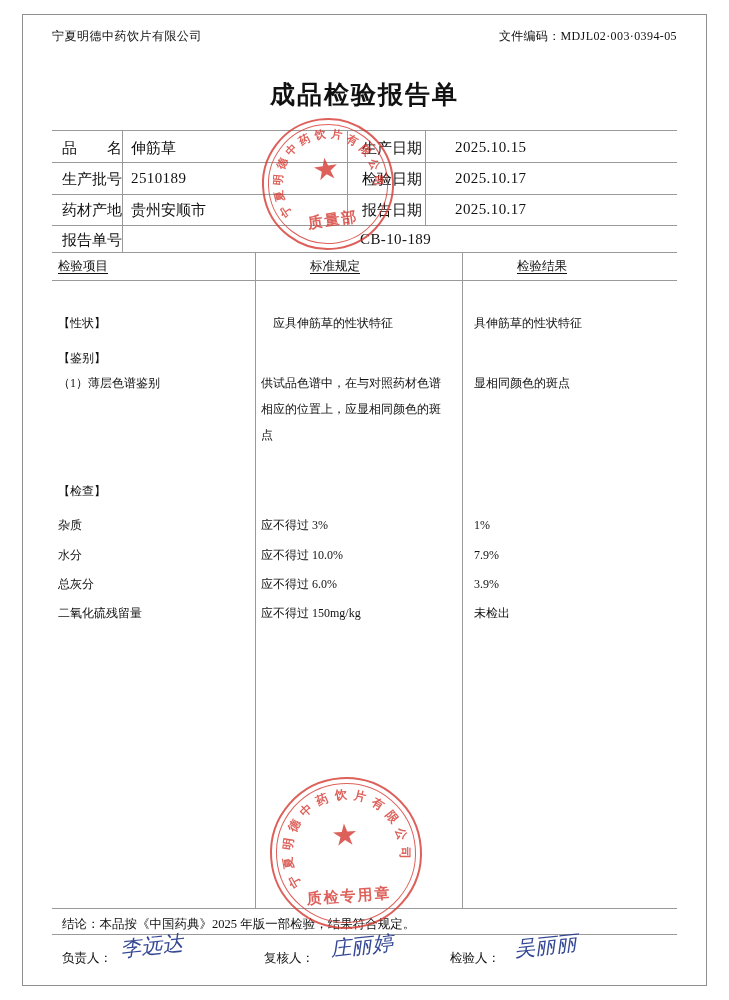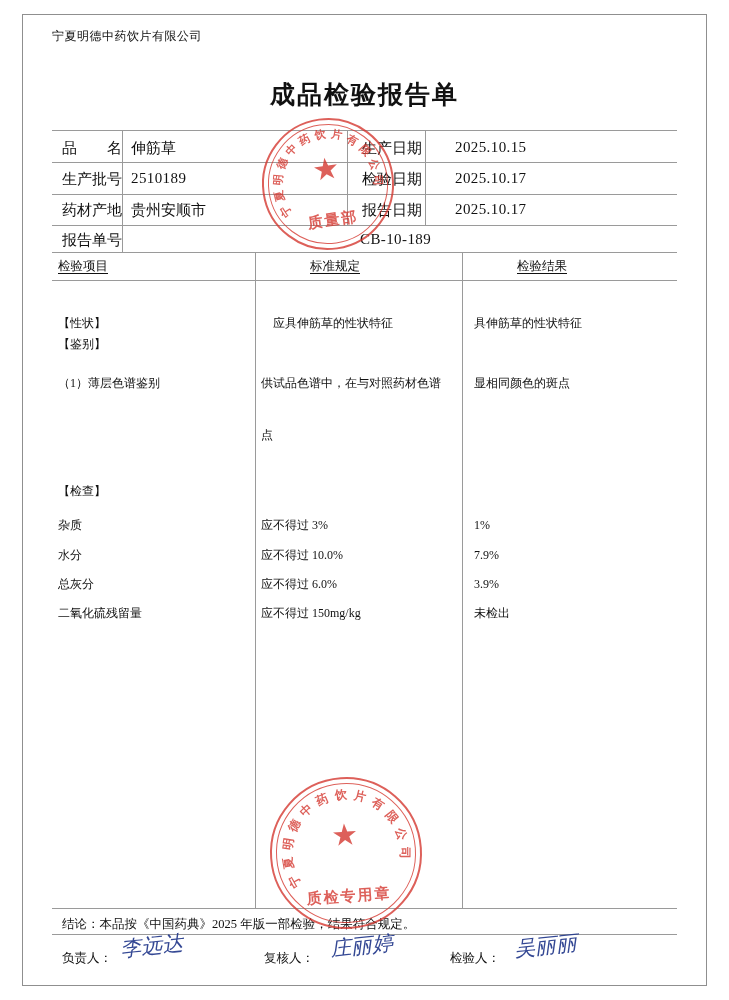--- a/index.html
+++ b/index.html
@@ -198,20 +198,21 @@
 </style>
 </head>
 <body>
 
 <div class="page">
 
   <div class="outer-frame"></div>
 
   <div class="doc-header">
     <span class="company">宁夏明德中药饮片有限公司</span>
+    <span class="docno"><span>文件编码：</span><span class="mono">MDJL02·003·0394-05</span></span>
   </div>
 
   <div class="title">成品检验报告单</div>
 
   <div class="row-line" style="top:130px;"></div>
   <div class="row-line" style="top:162px;"></div>
   <div class="row-line" style="top:194px;"></div>
   <div class="row-line" style="top:225px;"></div>
   <div class="row-line" style="top:252px;"></div>
   <div class="row-line" style="top:280px;"></div>
@@ -241,30 +242,31 @@
   <div class="cell val mono" style="left:455px; top:201px;">2025.10.17</div>
 
   <div class="cell lbl" style="left:62px; top:231px;">报告单号</div>
   <div class="cell val mono" style="left:360px; top:231px;">CB-10-189</div>
 
   <div class="cell col-head" style="left:58px; top:258px;">检验项目</div>
   <div class="cell col-head" style="left:310px; top:258px;">标准规定</div>
   <div class="cell col-head" style="left:517px; top:258px;">检验结果</div>
 
   <div class="body-text" style="left:58px; top:310px;">【性状】</div>
-  <div class="body-text" style="left:58px; top:331px;">【鉴别】</div>
+  <div class="body-text" style="left:58px; top:345px;">【鉴别】</div>
   <div class="body-text" style="left:58px; top:370px;">（1）薄层色谱鉴别</div>
   <div class="body-text" style="left:58px; top:478px;">【检查】</div>
   <div class="body-text" style="left:58px; top:512px;">杂质</div>
   <div class="body-text" style="left:58px; top:542px;">水分</div>
   <div class="body-text" style="left:58px; top:571px;">总灰分</div>
   <div class="body-text" style="left:58px; top:600px;">二氧化硫残留量</div>
 
   <div class="body-text" style="left:261px; top:310px;margin-left:12px;">应具伸筋草的性状特征</div>
   <div class="body-text" style="left:261px; top:370px;">供试品色谱中，在与对照药材色谱</div>
+  <div class="body-text" style="left:261px; top:396px;">相应的位置上，应显相同颜色的斑</div>
   <div class="body-text" style="left:261px; top:422px;">点</div>
   <div class="body-text" style="left:261px; top:512px;">应不得过 3%</div>
   <div class="body-text" style="left:261px; top:542px;">应不得过 10.0%</div>
   <div class="body-text" style="left:261px; top:571px;">应不得过 6.0%</div>
   <div class="body-text" style="left:261px; top:600px;">应不得过 150mg/kg</div>
 
   <div class="body-text" style="left:474px; top:310px;">具伸筋草的性状特征</div>
   <div class="body-text" style="left:474px; top:370px;">显相同颜色的斑点</div>
   <div class="body-text" style="left:474px; top:512px;">1%</div>
   <div class="body-text" style="left:474px; top:542px;">7.9%</div>

